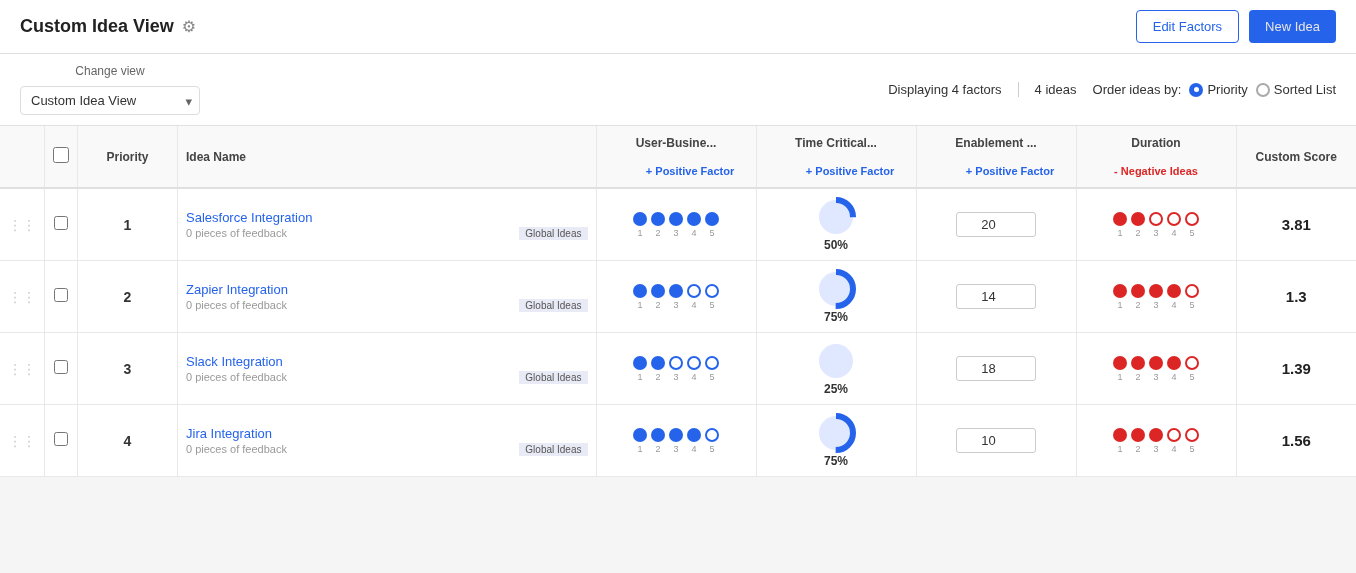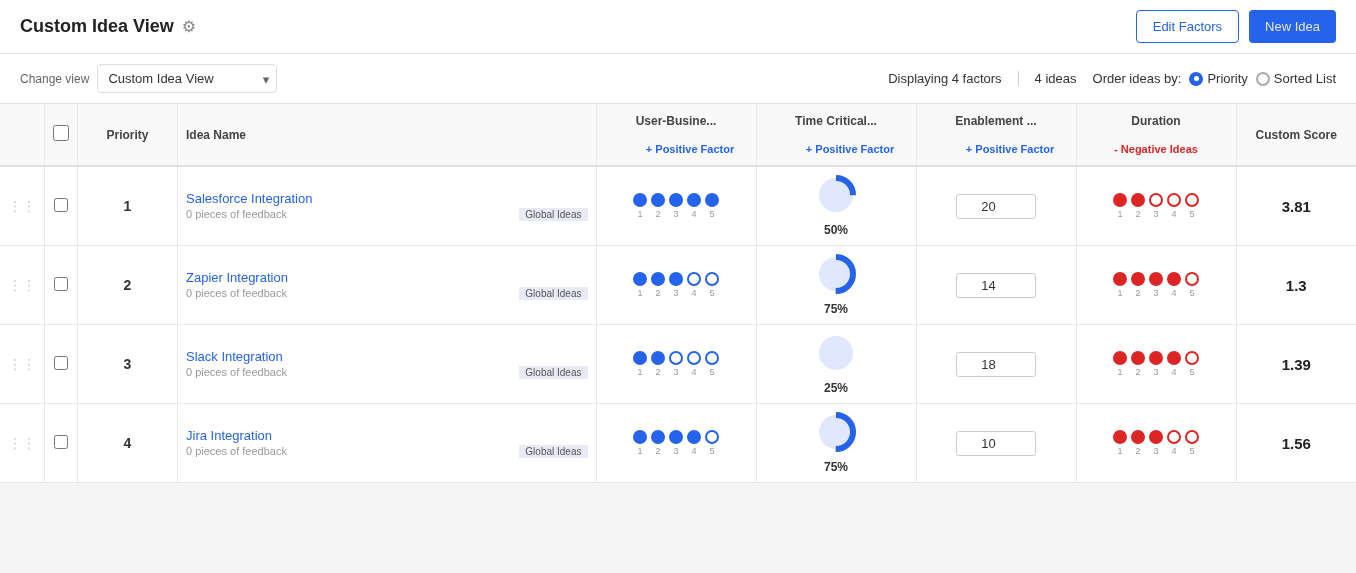--- a/index.html
+++ b/index.html
@@ -19,21 +19,21 @@
     }
     .btn-new-idea {
       padding: 8px 16px; border: none; color: #e5e5e5;
       background: #2563eb; border-radius: 4px; cursor: pointer; font-size: 13px; font-weight: 500;
     }
 
     .filter-bar {
       display: flex; align-items: center; justify-content: space-between;
       padding: 10px 20px; background: #fff; border-bottom: 1px solid #e0e0e0;
     }
-    .filter-left { display: flex; align-items: center; gap: 8px; }
+    .filter-left { display: flex; align-items: center; gap: 8px; flex-direction: column; }
     .filter-label { font-size: 12px; color: #666; }
     .view-select {
       padding: 6px 30px 6px 10px; border: 1px solid #ddd; border-radius: 4px;
       background: #fff; font-size: 13px; color: #333; appearance: none; cursor: pointer;
       min-width: 180px;
     }
     .select-wrapper { position: relative; display: inline-block; }
     .select-wrapper::after {
       content: '▾'; position: absolute; right: 8px; top: 50%; transform: translateY(-50%);
       pointer-events: none; color: #666;
@@ -85,21 +85,21 @@
     .dots-row { display: flex; align-items: center; justify-content: center; gap: 4px; }
     .dot { width: 14px; height: 14px; border-radius: 50%; }
     .dot-filled-blue { background: #2563eb; }
     .dot-empty-blue { background: #fff; border: 2px solid #2563eb; }
     .dot-filled-red { background: #dc2626; }
     .dot-empty-red { background: #fff; border: 2px solid #dc2626; }
     .dot-labels { display: flex; justify-content: center; gap: 4px; font-size: 9px; color: #999; margin-top: 2px; }
     .dot-label { width: 14px; text-align: center; }
 
     .pie-cell { text-align: center; }
-    .pie-wrap { display: flex; flex-direction: column; align-items: center; gap: 8px; }
+    .pie-wrap { display: flex; flex-direction: column; align-items: center; gap: 1px; }
     .pie-pct { font-size: 12px; font-weight: 600; color: #333; }
 
     .duration-cell { text-align: center; }
     .duration-input {
       width: 80px; padding: 4px 8px; border: 1px solid #ccc; border-radius: 3px;
       text-align: center; font-size: 13px; color: #333;
     }
 
     .td-score { text-align: center; font-weight: 700; font-size: 15px; color: #222; }
 

